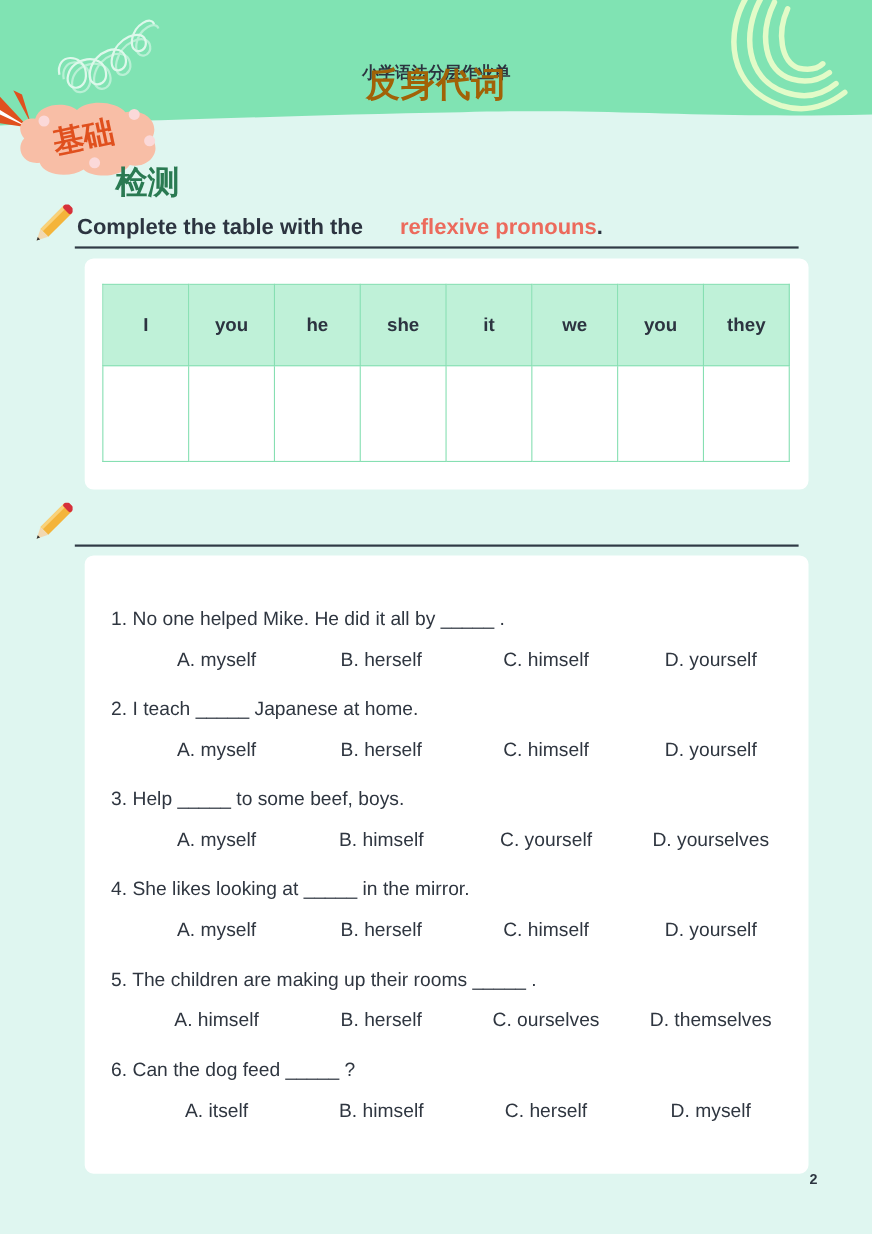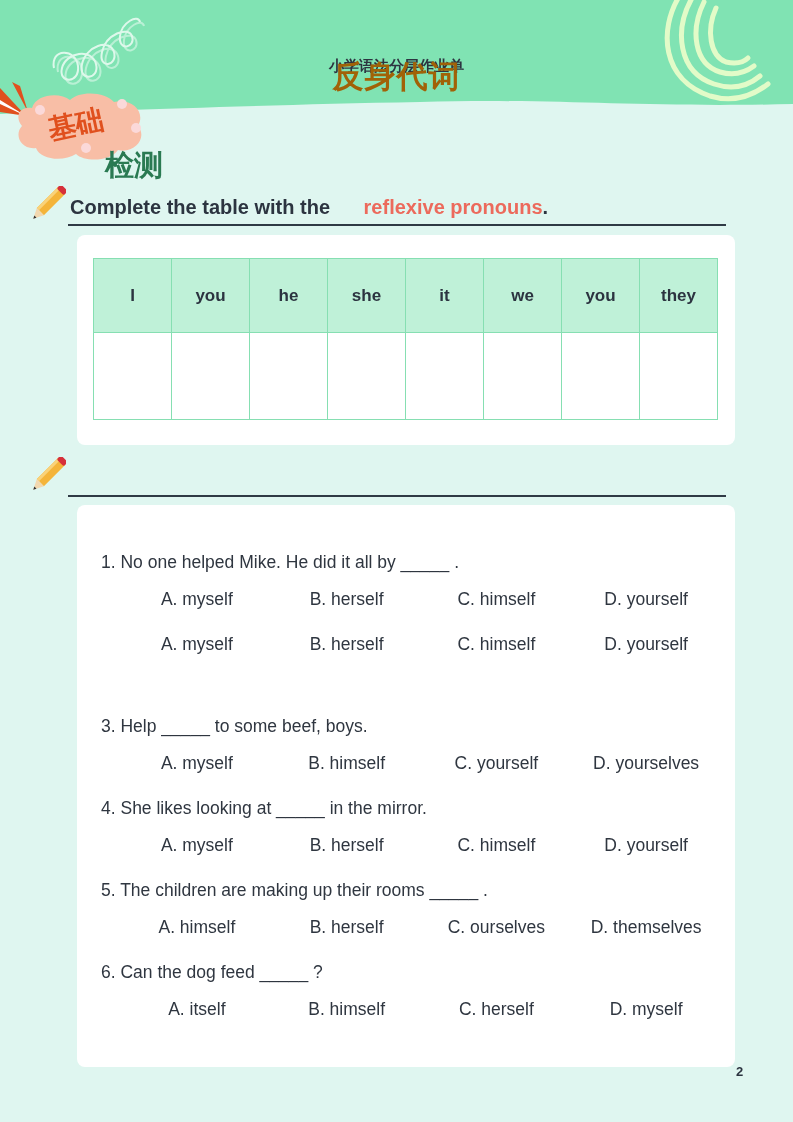--- a/index.html
+++ b/index.html
@@ -169,20 +169,21 @@
     <div class="q">
       <div class="stem">1. No one helped Mike. He did it all by _____ .</div>
       <div class="opts">
         <span>A. myself</span>
         <span>B. herself</span>
         <span>C. himself</span>
         <span>D. yourself</span>
       </div>
     </div>
     <div class="q">
+      <div class="stem">2. I teach _____ Japanese at home.</div>
       <div class="opts">
         <span>A. myself</span>
         <span>B. herself</span>
         <span>C. himself</span>
         <span>D. yourself</span>
       </div>
     </div>
     <div class="q">
       <div class="stem">3. Help _____ to some beef, boys.</div>
       <div class="opts">

